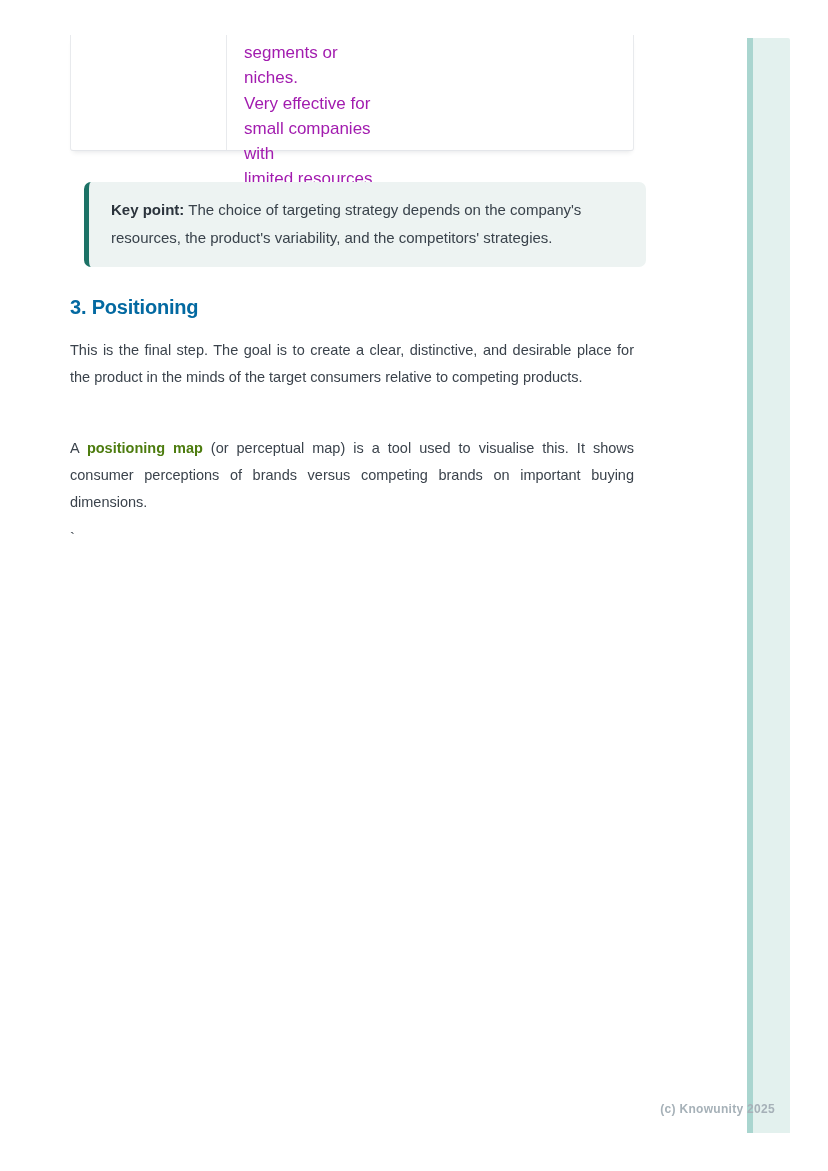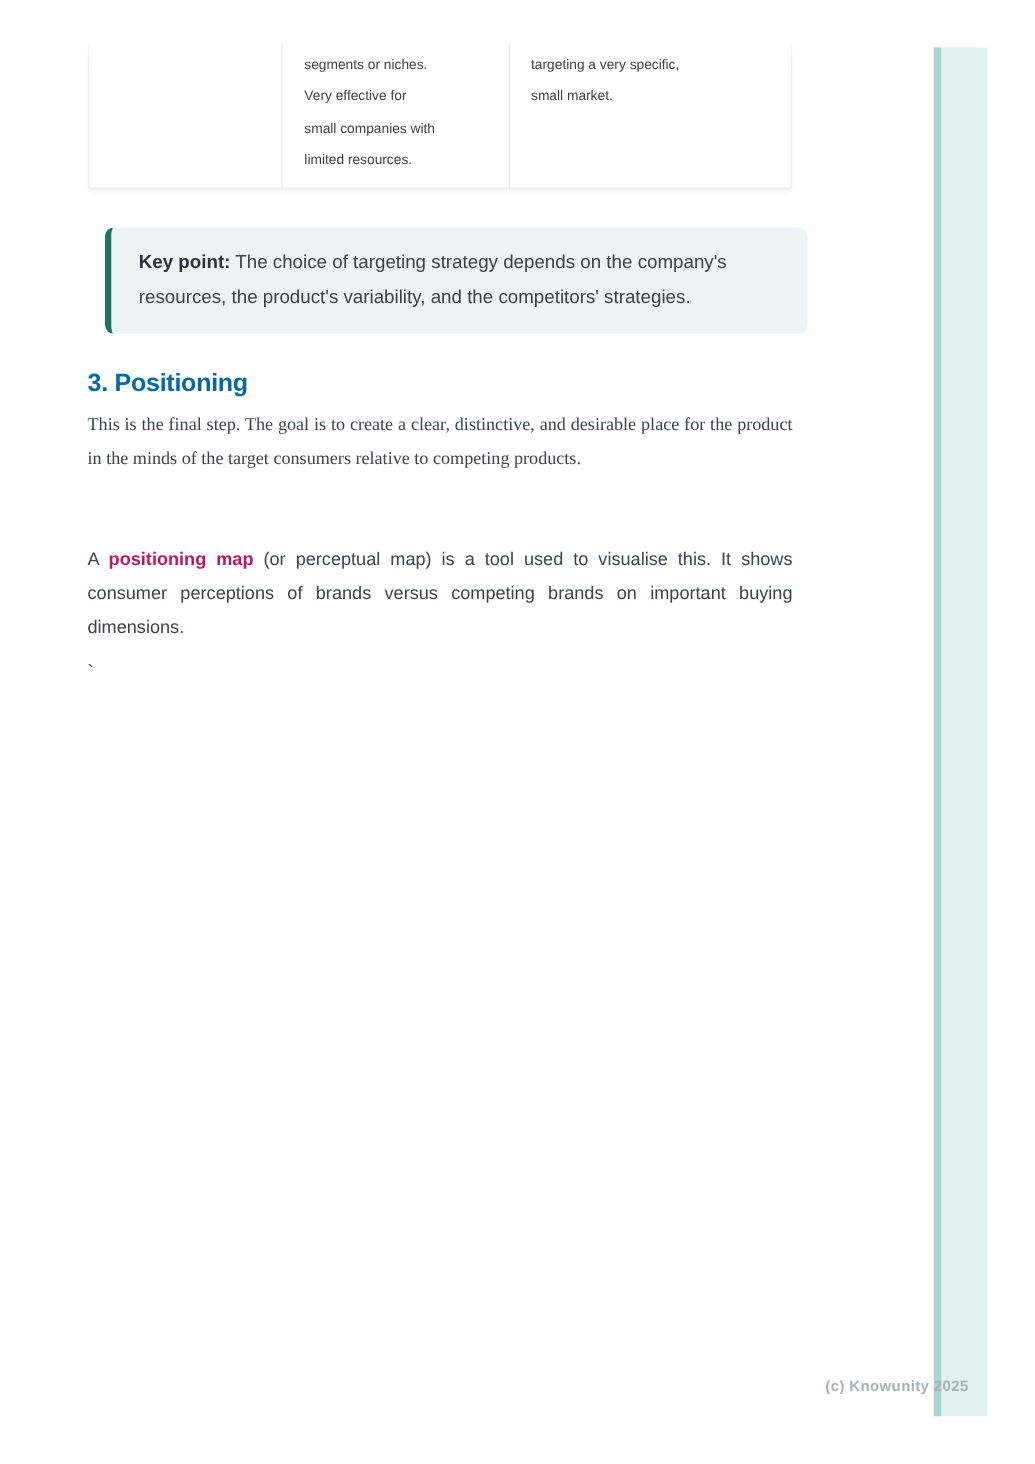--- a/index.html
+++ b/index.html
@@ -46,25 +46,25 @@
     display: flex;
     border-left: 1px solid #e8eaed;
     border-right: 1px solid #e8eaed;
     border-bottom: 1px solid #e4e6ea;
     border-radius: 0 0 3px 3px;
     box-shadow: 0 4px 5px -3px rgba(40,50,60,0.12);
     background: #ffffff;
     z-index: 2;
   }
   .table-cell {
-    font-size: 11px;
+    font-size: 17px;
     line-height: 25.3px;
     padding: 5px 12px 0 17px;
     white-space: pre-line;
-    color: #404040;
+    color: #a21caf;
   }
   .cell-1 { width: 155px; }
   .cell-2 { width: 182px; border-left: 1px solid #e8eaed; }
   .cell-3 { width: 227px; border-left: 1px solid #e8eaed; }
 
   
   .callout {
     position: absolute;
     left: 84px;
     top: 182px;
@@ -97,23 +97,23 @@
   .body-para {
     position: absolute;
     left: 70px;
     width: 564px;
     font-size: 14.5px;
     line-height: 27px;
     text-align: justify;
     color: #3b434c;
     z-index: 2;
   }
-  .para-1 { top: 327px; font-family: Liberation Serif, serif; }
+  .para-1 { top: 337px; }
   .para-2 { top: 435px; }
-  .body-para b { color: #be185d; }
+  .body-para b { color: #4d7c0f; }
 
   .stray-char {
     position: absolute;
     left: 70px;
     top: 524px;
     font-size: 15px;
     line-height: 27px;
     color: #3b434c;
     z-index: 2;
   }
@@ -138,22 +138,20 @@
   <div class="stripe">
     <div class="stripe-edge"></div>
   </div>
 
   <div class="table-fragment">
     <div class="table-cell cell-1"></div>
     <div class="table-cell cell-2">segments or niches.
 Very effective for
 small companies with
 limited resources.</div>
-    <div class="table-cell cell-3">targeting a very specific,
-small market.</div>
   </div>
 
   <div class="callout">
     <b>Key point:</b><span> The choice of targeting strategy depends on the company's resources, the product's variability, and the competitors' strategies.</span>
   </div>
 
   <h2 class="section-heading">3. Positioning</h2>
 
   <p class="body-para para-1">This is the final step. The goal is to create a clear, distinctive, and desirable place for the product in the minds of the target consumers relative to competing products.</p>
 

